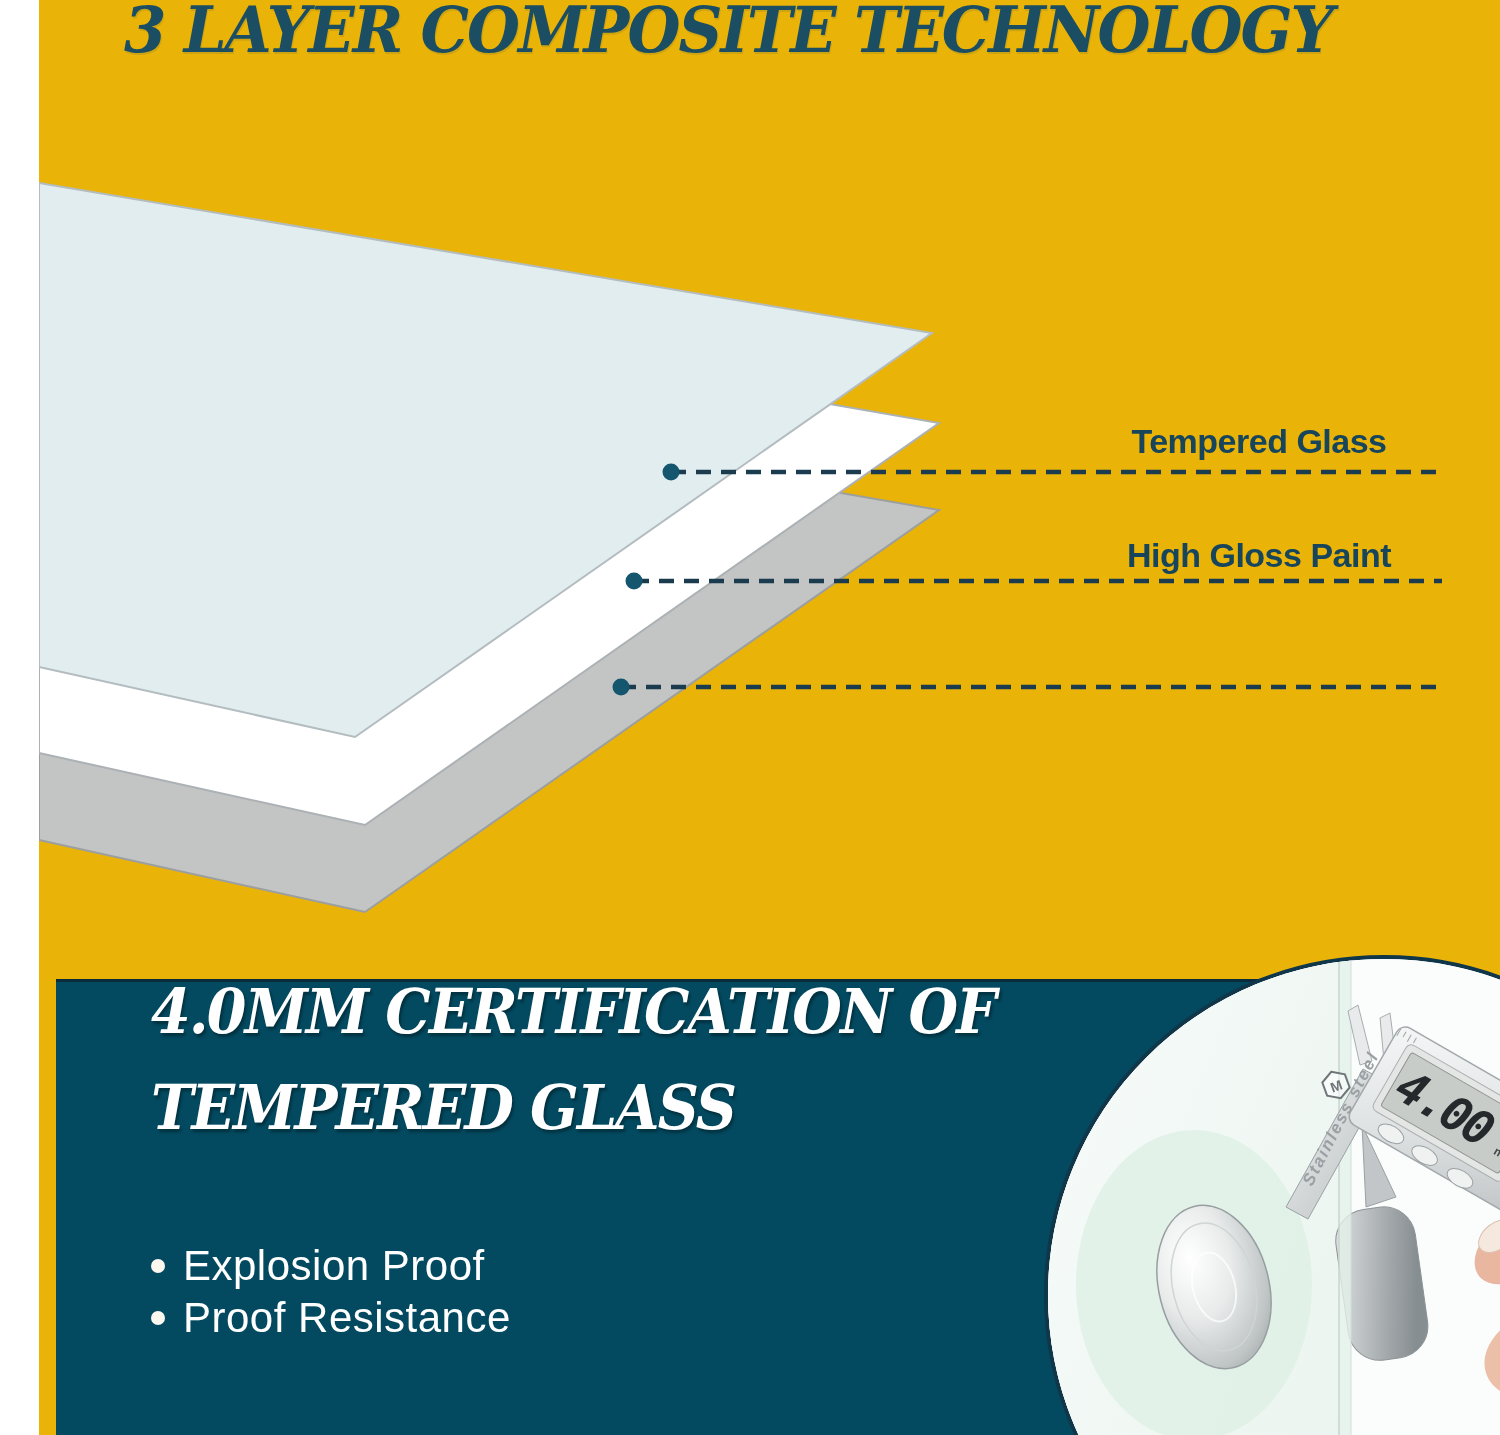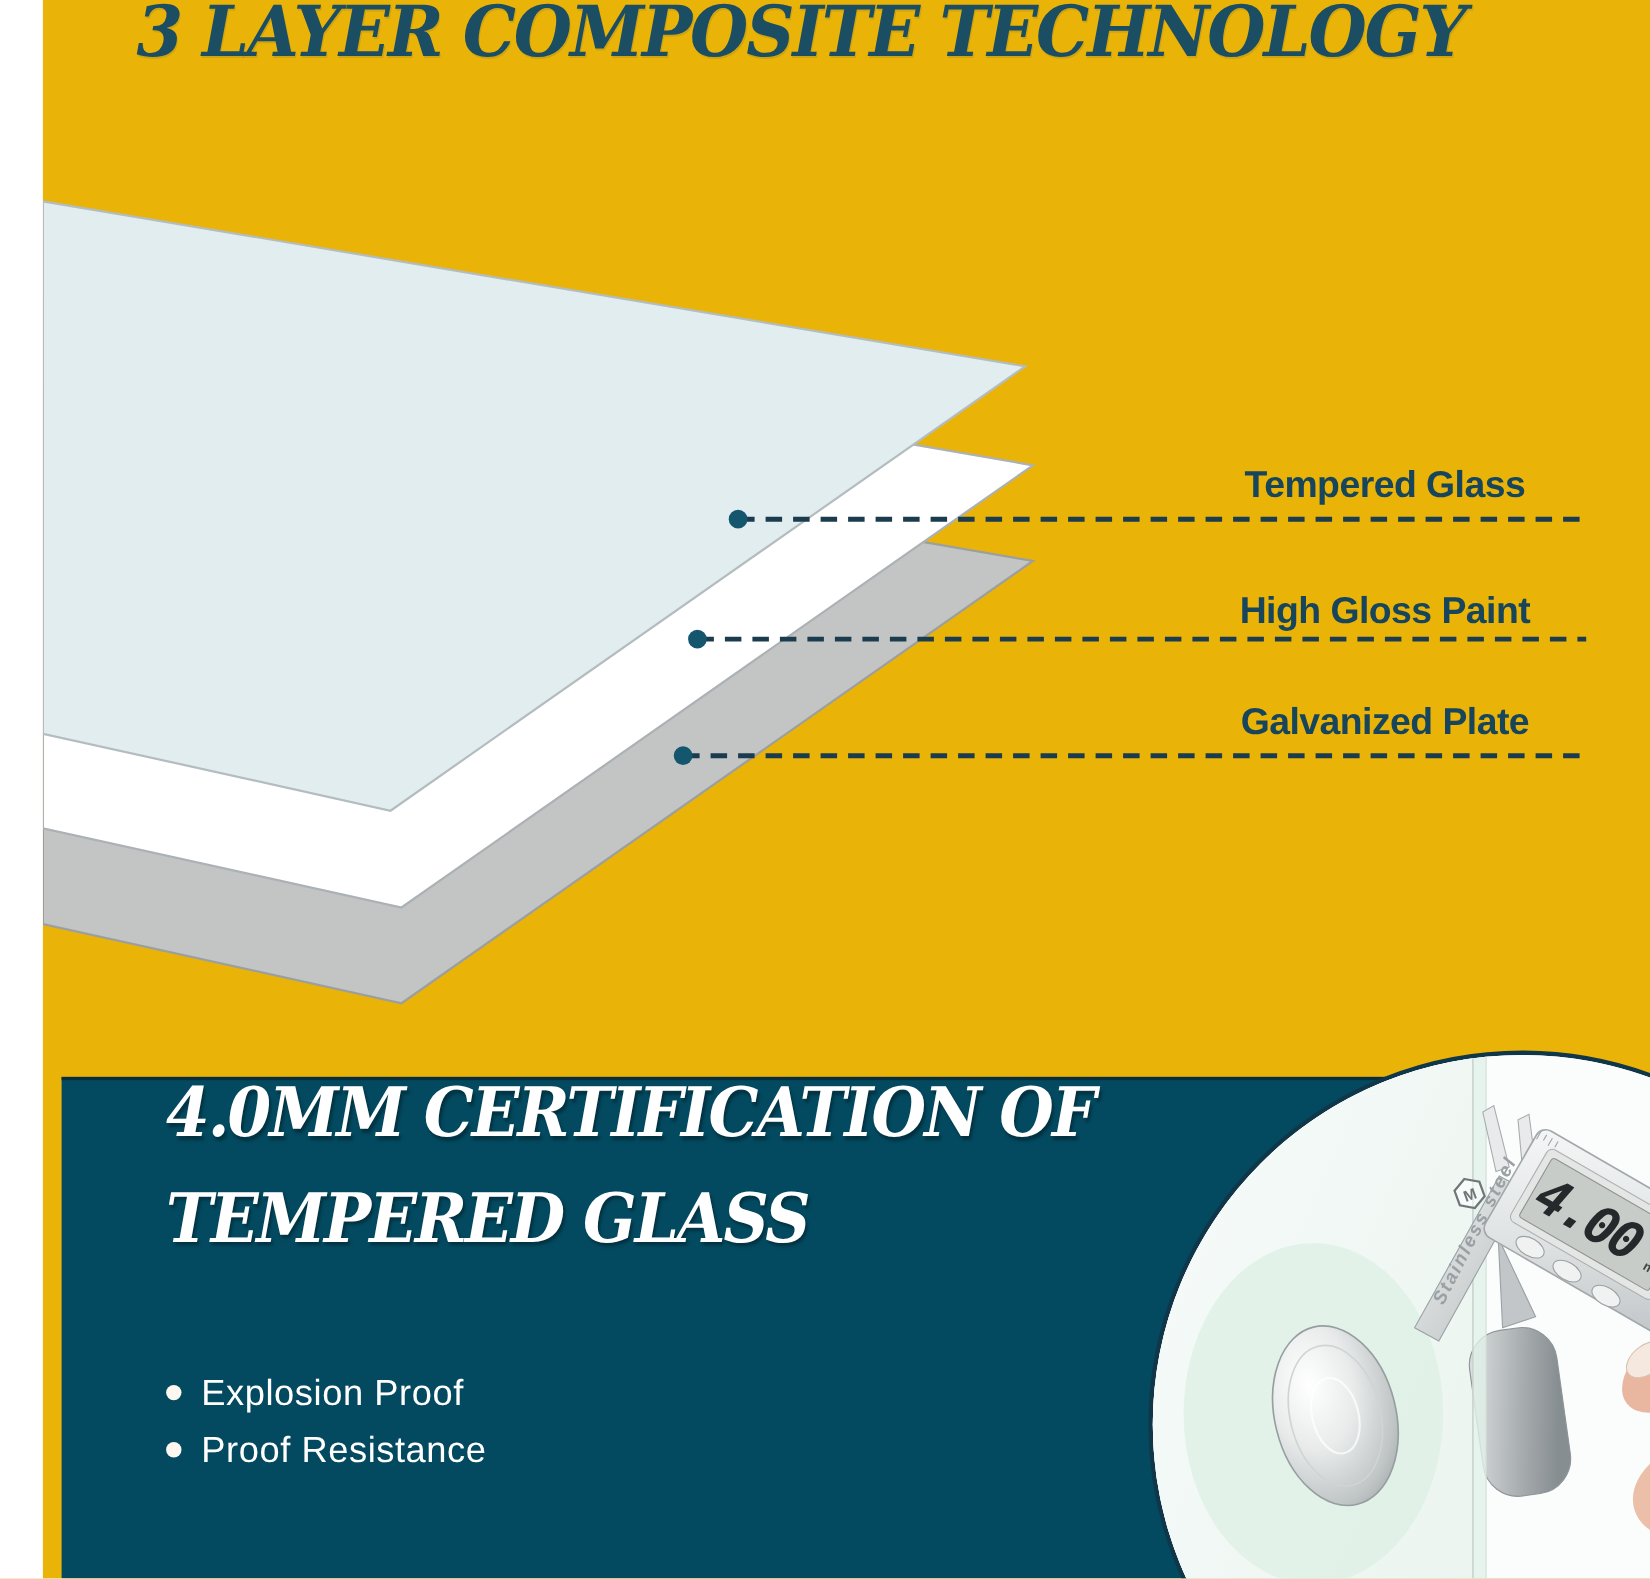--- a/index.html
+++ b/index.html
@@ -26,21 +26,21 @@
   
   .band{position:absolute;left:17px;top:979px;width:1500px;height:456px;background:#034a60;
         border-top:3px solid #0a2d3c;box-sizing:border-box;}
   .band-heading{position:absolute;left:95px;top:-18px;
     font-family:"DejaVu Serif",serif;font-style:italic;font-weight:bold;
     font-size:62px;line-height:96px;letter-spacing:-2px;color:#ffffff;
     transform:scaleX(.92);transform-origin:left top;white-space:nowrap;
     text-shadow:2px 3px 3px rgba(0,0,0,.35);}
   .bullets{position:absolute;left:95px;top:258px;}
   .bullet-row{display:flex;align-items:center;height:52px;color:#ffffff;
-    font-size:33px;letter-spacing:.5px;white-space:nowrap;}
+    font-size:42px;letter-spacing:.5px;white-space:nowrap;}
   .bullet-dot{width:14px;height:14px;border-radius:50%;background:#fdf8ef;
     margin-right:18px;flex:0 0 auto;}
 
   
   .photo-circle{position:absolute;left:1005px;top:955px;width:680px;height:680px;
     border-radius:50%;background:#fbfdfd;border:4px solid #10364a;box-sizing:border-box;
     overflow:hidden;}
   .photo-circle svg{position:absolute;left:-4px;top:-4px;}
   .lcd-digits{font-family:"DejaVu Sans Mono",monospace;font-style:italic;font-weight:bold;}
 </style>
@@ -63,21 +63,20 @@
     <line x1="595" y1="581" x2="1403" y2="581" stroke="#1b3c4e" stroke-width="4.5" stroke-dasharray="15 10"></line>
     <line x1="582" y1="687" x2="1403" y2="687" stroke="#1b3c4e" stroke-width="4.5" stroke-dasharray="15 10"></line>
 
     <circle cx="632" cy="472" r="8.5" fill="#15566f"></circle>
     <circle cx="595" cy="581" r="8.5" fill="#15566f"></circle>
     <circle cx="582" cy="687" r="8.5" fill="#15566f"></circle>
   </svg>
 
   <div class="layer-label l1">Tempered Glass</div>
   <div class="layer-label l2">High Gloss Paint</div>
-  <div class="layer-label l3">Galvanized Plate</div>
 
   <div class="band">
     <div class="band-heading">
       <div>4.0MM CERTIFICATION OF</div>
       <div>TEMPERED GLASS</div>
     </div>
     <div class="bullets">
       <div class="bullet-row">
         <span class="bullet-dot"></span>
         <span>Explosion Proof</span>

